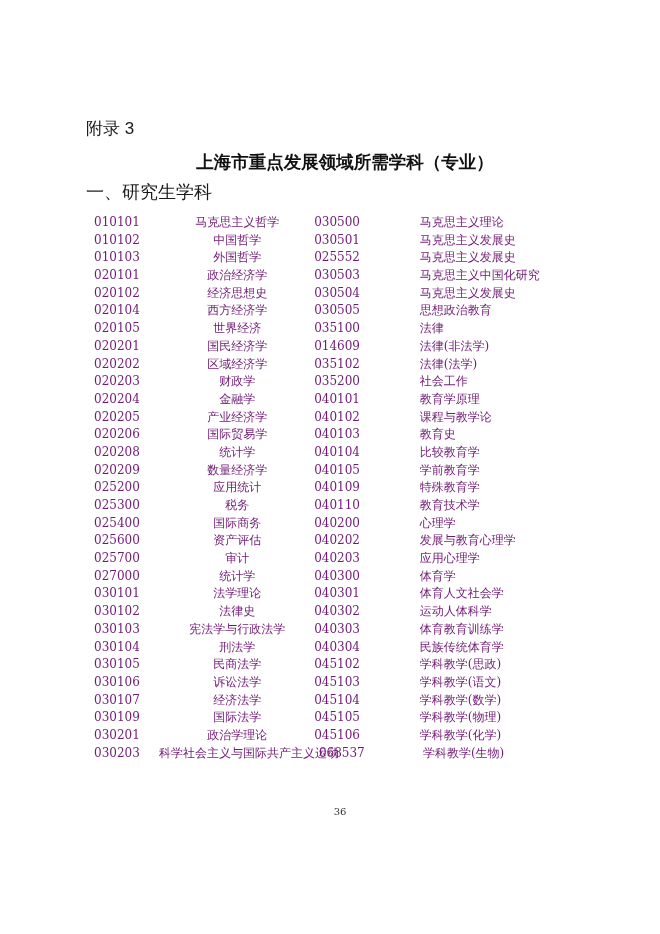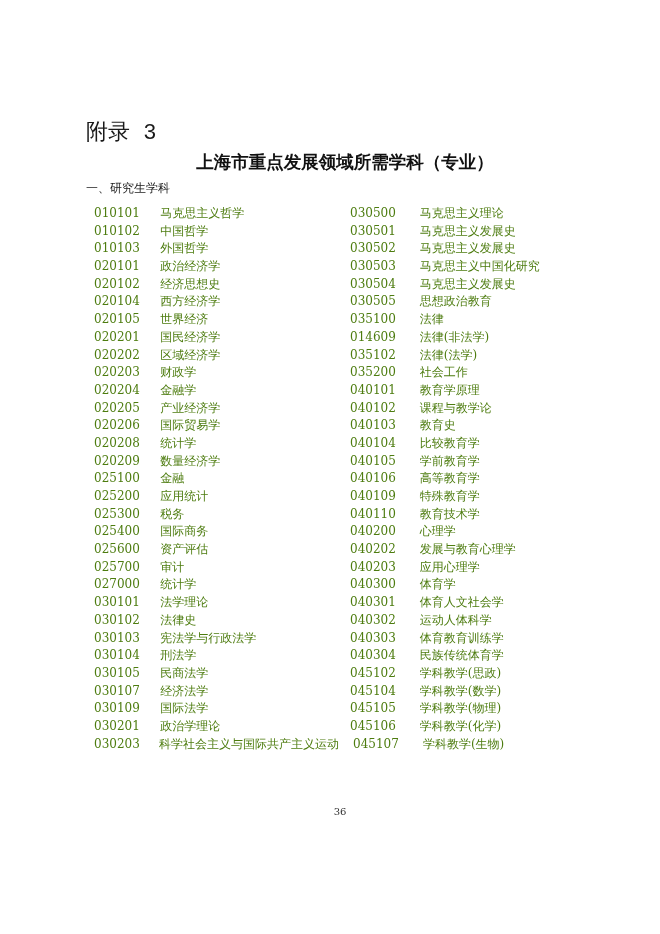--- a/index.html
+++ b/index.html
@@ -1,24 +1,24 @@
 <!DOCTYPE html>
 <html><head>
 <meta charset="utf-8">
 <style>
   html, body { margin: 0; padding: 0; background: #ffffff; }
   body { width: 660px; height: 934px; position: relative; overflow: hidden; color: #222; }
-  .appendix { position: absolute; left: 86px; top: 117px; font-family: Liberation Mono, monospace; font-size: 22px; color: #1a1a1a; }
+  .appendix { position: absolute; left: 86px; top: 117px; font-family: Liberation Sans, sans-serif; font-size: 17px; color: #1a1a1a; }
   .title { position: absolute; left: 0; width: 660px; top: 150px; text-align: center; font-family: "DejaVu Sans", sans-serif; font-weight: bold; font-size: 17.5px; color: #111; padding-left: 30px; box-sizing: border-box; }
-  .section { position: absolute; left: 86px; top: 180px; font-family: Liberation Sans, sans-serif; font-size: 12px; color: #1a1a1a; }
-  .grid { position: absolute; left: 94px; top: 205px; width: 470px; font-family: "DejaVu Serif", serif; font-size: 12px; color: #4d7c0f; }
+  .section { position: absolute; left: 86px; top: 180px; font-family: Liberation Sans, sans-serif; font-size: 18px; color: #1a1a1a; }
+  .grid { position: absolute; left: 94px; top: 214px; width: 470px; font-family: "DejaVu Serif", serif; font-size: 12px; color: #701a75; }
   .row { height: 17.7px; line-height: 17.7px; display: flex; white-space: nowrap; }
   .c1 { width: 69px; }
-  .c2 { width: 160px; }
-  .c3 { width: 85px; text-align: right; }
+  .c2 { width: 160px; text-align: center; }
+  .c3 { width: 85px; }
   .c4 { width: 150px; margin-left: 24px; }
   .small { font-size: 12px; }
   .page { position: absolute; left: 0; width: 660px; top: 806px; text-align: center; font-family: "DejaVu Serif", serif; font-size: 10px; color: #333; padding-left: 20px; box-sizing: border-box; }
 </style>
 </head>
 <body>
 
 <div class="appendix">附录 3</div>
 <div class="title">上海市重点发展领域所需学科（专业）</div>
 <div class="section">一、研究生学科</div>
@@ -32,21 +32,21 @@
     </div>
     <div class="row">
       <span class="c1">010102</span>
       <span class="c2">中国哲学</span>
       <span class="c3">030501</span>
       <span class="c4">马克思主义发展史</span>
     </div>
     <div class="row">
       <span class="c1">010103</span>
       <span class="c2">外国哲学</span>
-      <span class="c3">030502</span>
+      <span class="c3">025552</span>
       <span class="c4">马克思主义发展史</span>
     </div>
     <div class="row">
       <span class="c1">020101</span>
       <span class="c2">政治经济学</span>
       <span class="c3">030503</span>
       <span class="c4">马克思主义中国化研究</span>
     </div>
     <div class="row">
       <span class="c1">020102</span>
@@ -108,26 +108,20 @@
       <span class="c3">040104</span>
       <span class="c4">比较教育学</span>
     </div>
     <div class="row">
       <span class="c1">020209</span>
       <span class="c2">数量经济学</span>
       <span class="c3">040105</span>
       <span class="c4">学前教育学</span>
     </div>
     <div class="row">
-      <span class="c1">025100</span>
-      <span class="c2">金融</span>
-      <span class="c3">040106</span>
-      <span class="c4">高等教育学</span>
-    </div>
-    <div class="row">
       <span class="c1">025200</span>
       <span class="c2">应用统计</span>
       <span class="c3">040109</span>
       <span class="c4">特殊教育学</span>
     </div>
     <div class="row">
       <span class="c1">025300</span>
       <span class="c2">税务</span>
       <span class="c3">040110</span>
       <span class="c4">教育技术学</span>
@@ -180,38 +174,44 @@
       <span class="c3">040304</span>
       <span class="c4">民族传统体育学</span>
     </div>
     <div class="row">
       <span class="c1">030105</span>
       <span class="c2">民商法学</span>
       <span class="c3">045102</span>
       <span class="c4">学科教学(思政)</span>
     </div>
     <div class="row">
+      <span class="c1">030106</span>
+      <span class="c2">诉讼法学</span>
+      <span class="c3">045103</span>
+      <span class="c4">学科教学(语文)</span>
+    </div>
+    <div class="row">
       <span class="c1">030107</span>
       <span class="c2">经济法学</span>
       <span class="c3">045104</span>
       <span class="c4">学科教学(数学)</span>
     </div>
     <div class="row">
       <span class="c1">030109</span>
       <span class="c2">国际法学</span>
       <span class="c3">045105</span>
       <span class="c4">学科教学(物理)</span>
     </div>
     <div class="row">
       <span class="c1">030201</span>
       <span class="c2">政治学理论</span>
       <span class="c3">045106</span>
       <span class="c4">学科教学(化学)</span>
     </div>
     <div class="row">
       <span class="c1">030203</span>
       <span class="c2 small">科学社会主义与国际共产主义运动</span>
-      <span class="c3">045107</span>
+      <span class="c3">068537</span>
       <span class="c4">学科教学(生物)</span>
     </div>
   </div>
 
 <div class="page">36</div>
 
 </body></html>

